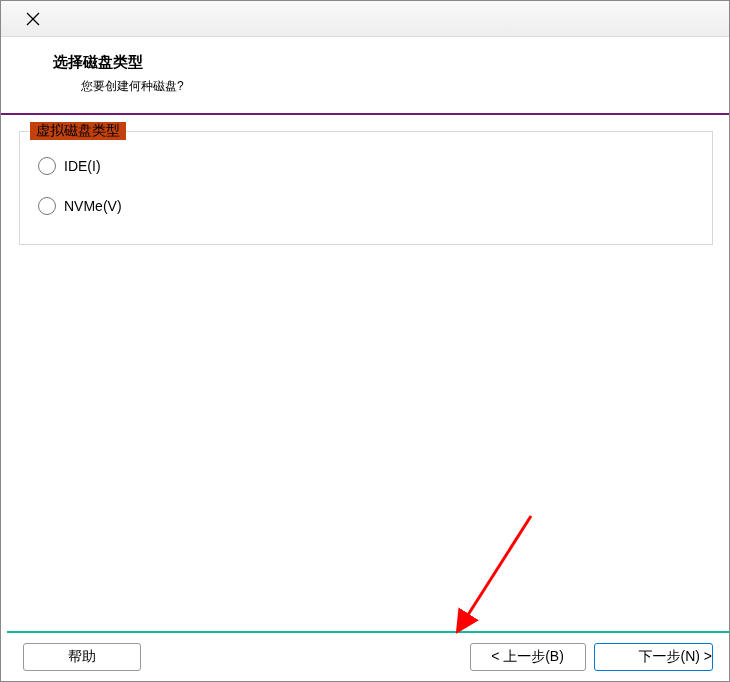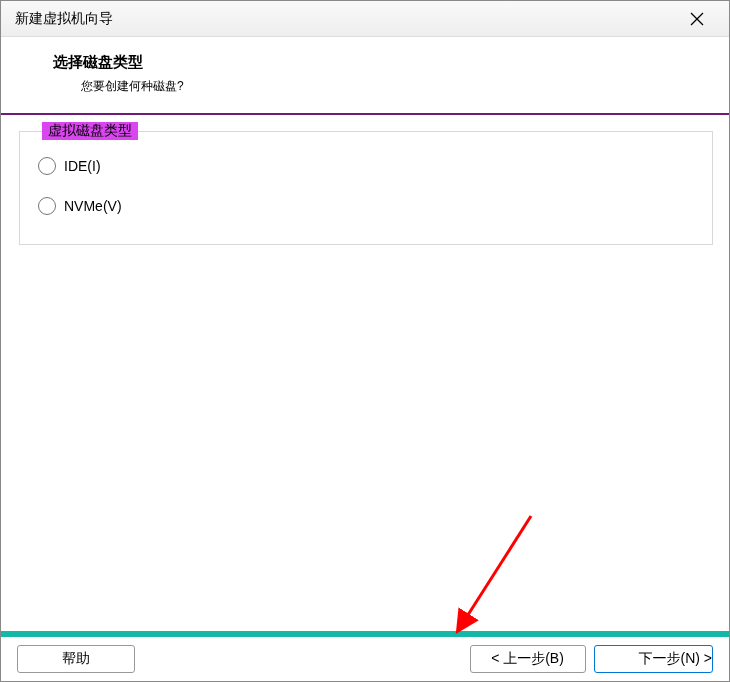--- a/index.html
+++ b/index.html
@@ -59,22 +59,22 @@
       background: #fff;
     }
     .group {
       border: 1px solid #d8d8d8;
       padding: 12px 18px 20px 18px;
       position: relative;
     }
     .group-title {
       position: absolute;
       top: -10px;
-      left: 22px;
-      background: #d946ef;
+      left: 10px;
+      background: #c2410c;
       padding: 0 6px;
       font-size: 14px;
     }
     .radio-row {
       display: flex;
       align-items: center;
       height: 36px;
       margin-top: 4px;
     }
     input[type="radio"] {
@@ -89,22 +89,23 @@
       min-width: 90px;
     }
     .recommend {
       margin-left: 20px;
     }
     .footer {
       height: 50px;
       display: flex;
       align-items: center;
       padding: 0 16px;
-      border-top: 6px solid #14b8a6;
+      border-top: 2px solid #14b8a6;
       gap: 8px;
+      margin-left: 6px;
     }
     .footer .spacer { flex: 1; }
     .btn {
       height: 28px;
       min-width: 116px;
       background: #fff;
       border: 1px solid #999;
       border-radius: 3px;
       font-size: 14px;
       font-family: inherit;
@@ -122,21 +123,20 @@
       position: absolute;
       pointer-events: none;
     }
   </style>
 </head>
 <body>
 
 <div class="dialog">
 
   <div class="titlebar">
-    <div class="titlebar-title">新建虚拟机向导</div>
     <div class="close-btn">
       <svg width="14" height="14" viewBox="0 0 14 14">
         <line x1="1" y1="1" x2="13" y2="13" stroke="#000" stroke-width="1.3"></line>
         <line x1="13" y1="1" x2="1" y2="13" stroke="#000" stroke-width="1.3"></line>
       </svg>
     </div>
   </div>
 
   <div class="header">
     <div class="header-title">选择磁盘类型</div>

